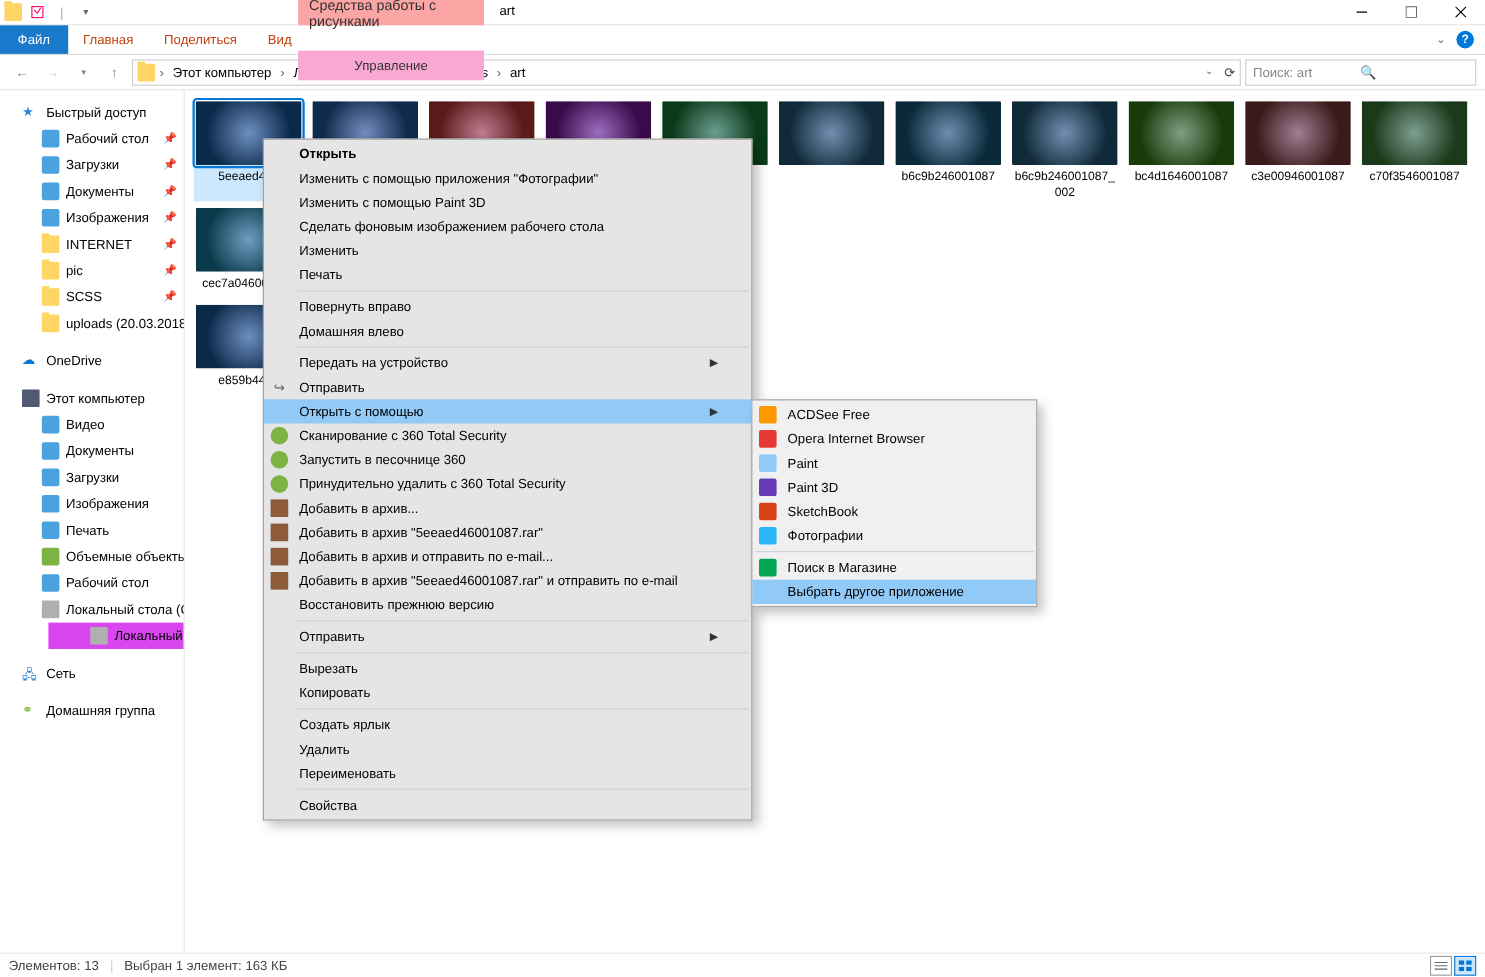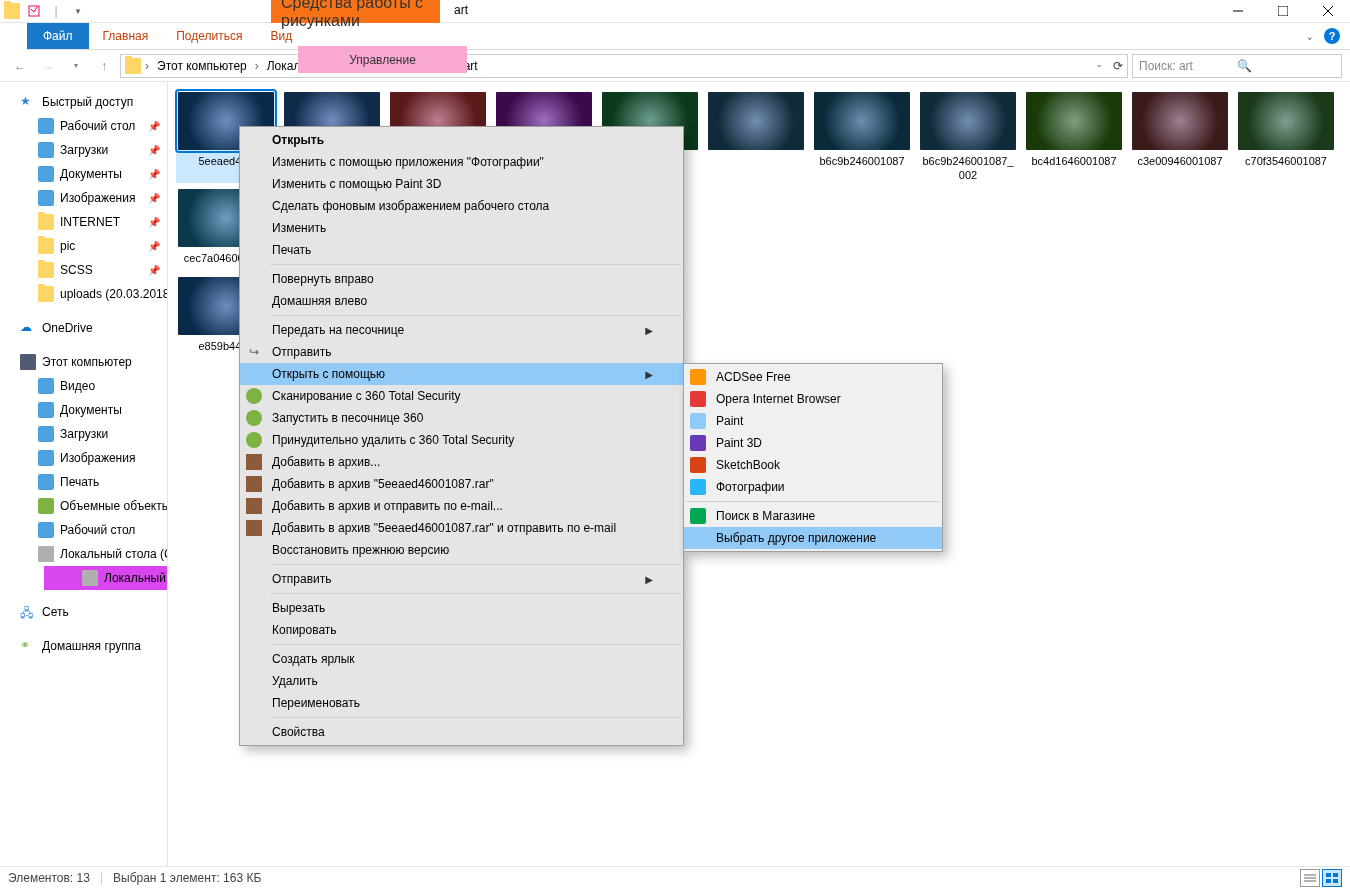--- a/index.html
+++ b/index.html
@@ -2,28 +2,28 @@
 <html><head>
 <meta charset="utf-8">
 <style>
   * { margin: 0; padding: 0; box-sizing: border-box; font-family: "Segoe UI", Tahoma, sans-serif; }
   body { width: 1350px; height: 888px; background: #fff; overflow: hidden; position: relative; font-size: 12px; color: #000; }
 
   
   .titlebar { height: 23px; display: flex; align-items: center; background: #fff; border-bottom: 1px solid #e5e5e5; }
   .titlebar-qat { display: flex; align-items: center; height: 22px; padding: 0 4px; gap: 6px; }
   .qat-icon { width: 16px; height: 16px; display: flex; align-items: center; justify-content: center; }
-  .context-tab { background: #f97316; padding: 4px 10px; height: 22px; display: flex; align-items: center; font-size: 16px; color:#333;}
+  .context-tab { background: #fca5a5; padding: 4px 10px; height: 22px; display: flex; align-items: center; font-size: 13px; color:#333;}
   .title-text { font-size: 12px; color: #000; }
   .win-controls { display: flex; height: 22px; }
   .win-btn { width: 45px; display: flex; align-items: center; justify-content: center; color: #000; }
   .win-btn svg { stroke: #000; }
 
   
-  .ribbon { height: 27px; display: flex; align-items: stretch; border-bottom: 1px solid #dcdcdc; margin-left: 27px; }
+  .ribbon { height: 27px; display: flex; align-items: stretch; border-bottom: 1px solid #dcdcdc; }
   .ribbon-file { background: #1979ca; color: #fff; padding: 0 16px; display: flex; align-items: center; font-size: 12px; }
   .ribbon-tab { padding: 0 14px; display: flex; align-items: center; font-size: 12px; color: #c2410c; }
   .ribbon-context { background: #f9a8d4; padding: 0 30px; display: flex; align-items: center; font-size: 12px; color:#333; margin-left:auto; position:absolute; left:271px; top:23px; height:27px; width:169px; justify-content:center;}
   .ribbon-right { margin-left:auto; display:flex; align-items:center; gap:10px; padding-right:10px;}
   .help-circle { width:16px;height:16px;border-radius:50%;background:#0078d7;color:#fff;display:flex;align-items:center;justify-content:center;font-size:11px;font-weight:bold;}
 
   
   .addrrow { height: 32px; display:flex; align-items:center; padding:4px 8px; gap:4px; border-bottom:1px solid #e5e5e5;}
   .nav-btn { width:24px; height:24px; display:flex; align-items:center; justify-content:center; color:#808080;}
   .addressbar { flex:1; height:24px; border:1px solid #ccc; display:flex; align-items:center; padding:0 4px; gap:2px; background:#fff;}
@@ -332,21 +332,21 @@
   <div class="ctx-item">Изменить с помощью приложения "Фотографии"</div>
   <div class="ctx-item">Изменить с помощью Paint 3D</div>
   <div class="ctx-item">Сделать фоновым изображением рабочего стола</div>
   <div class="ctx-item">Изменить</div>
   <div class="ctx-item">Печать</div>
   <div class="ctx-sep"></div>
   <div class="ctx-item">Повернуть вправо</div>
   <div class="ctx-item">Домашняя влево</div>
   <div class="ctx-sep"></div>
   <div class="ctx-item">
-      <span>Передать на песочнице</span>
+      <span>Передать на устройство</span>
       <span class="arrow">▶</span>
     </div>
   <div class="ctx-item">
       <span class="ctx-icon" style="color:#666">↪</span>
       <span>Отправить</span>
     </div>
   <div class="ctx-item highlight">
       <span>Открыть с помощью</span>
       <span class="arrow">▶</span>
     </div>

